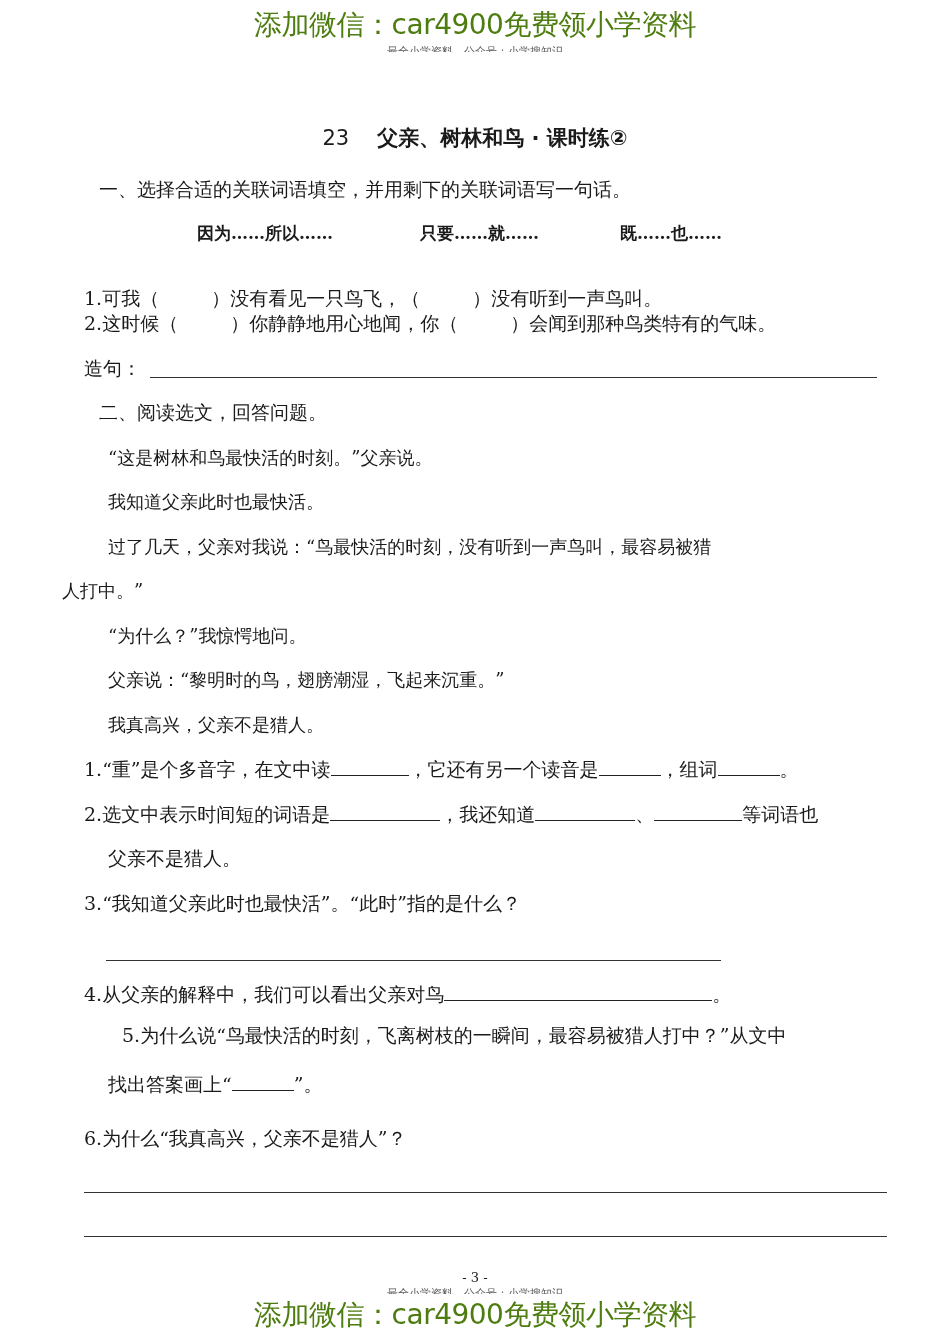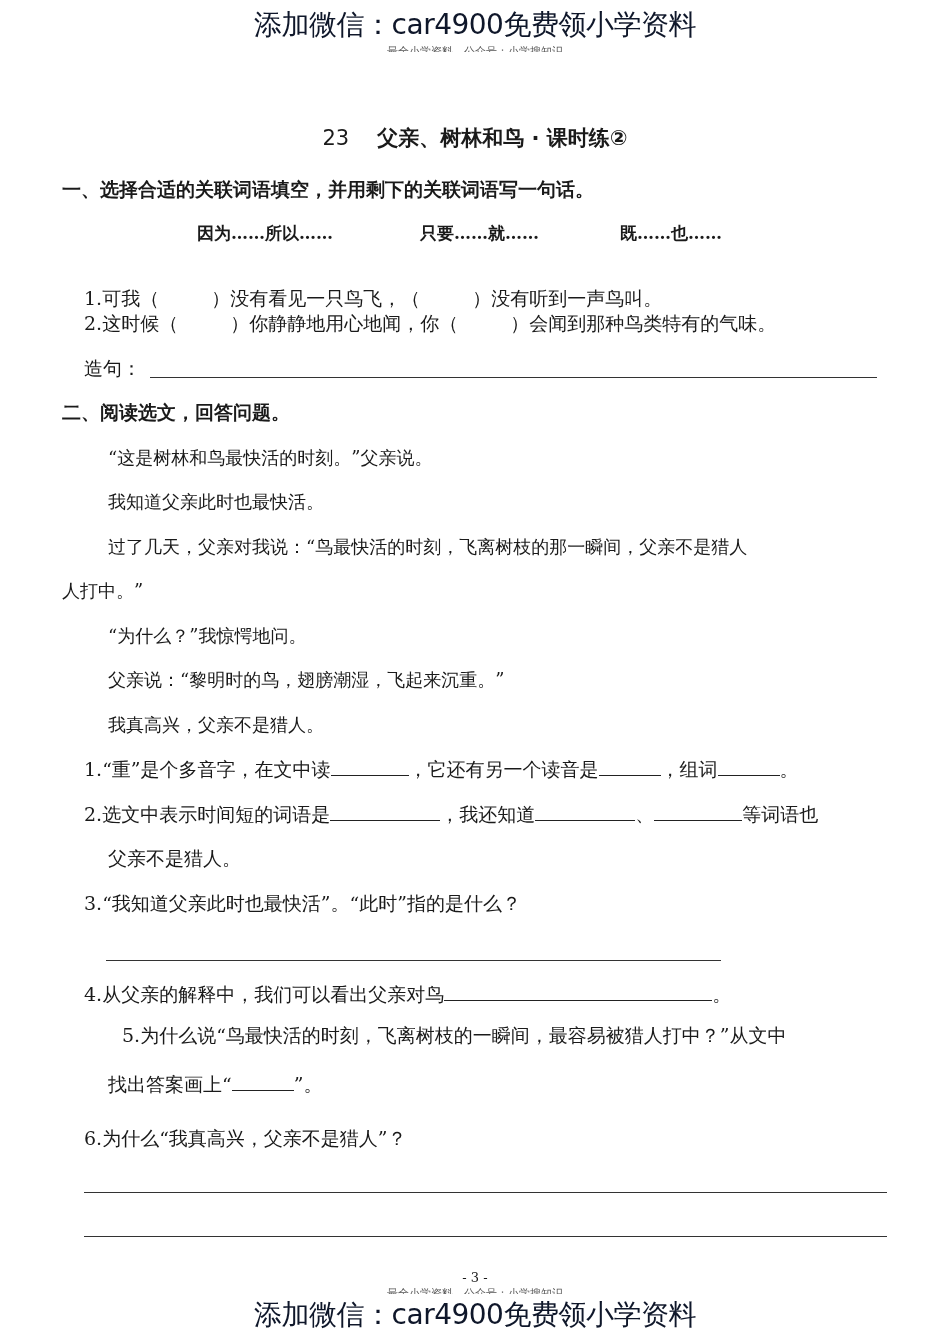--- a/index.html
+++ b/index.html
@@ -1,26 +1,26 @@
 <!DOCTYPE html>
 <html><head>
 <meta charset="utf-8">
 <style>
   html, body { margin: 0; padding: 0; background: #ffffff; }
   body { width: 950px; height: 1344px; position: relative; overflow: hidden;
          font-family: "DejaVu Serif", "Liberation Serif", serif; color: #1a1a1a; }
   .abs { position: absolute; white-space: nowrap; }
   .banner { font-family: "DejaVu Sans", "Liberation Sans", sans-serif; font-size: 28px;
-            color: #0f172a; left: 0; width: 950px; text-align: center; letter-spacing: -0.5px; }
+            color: #4d7c0f; left: 0; width: 950px; text-align: center; letter-spacing: -0.5px; }
   .faint { font-family: "DejaVu Sans", sans-serif; font-size: 11px; color: #555; left: 0; width: 950px;
            text-align: center; height: 8px; overflow: hidden; line-height: 16px; }
   .title { font-family: "DejaVu Sans", "Liberation Sans", sans-serif; font-size: 21px; left: 0; width: 950px; text-align: center; }
   .title .num { font-weight: normal; margin-right: 28px; }
   .title .txt { font-weight: bold; }
-  .sec { font-family: "DejaVu Sans", "Liberation Sans", sans-serif; font-weight: bold; font-size: 19px; }
+  .sec { font-family: "DejaVu Sans", "Liberation Sans", sans-serif; font-weight: normal; font-size: 19px; margin-left: 37px; }
   .conj { font-family: "DejaVu Serif", serif; font-weight: bold; font-size: 17px; }
   .line { font-size: 19px; }
   .kai { font-family: "DejaVu Serif", serif; font-size: 18px; }
   .blank { display: inline-block; border-bottom: 1.5px solid #222; height: 18px; vertical-align: baseline; }
   .paren { display: inline-block; }
   .hr { position: absolute; height: 0; border-top: 1.5px solid #333; }
   .pagenum { font-size: 13px; left: 0; width: 950px; text-align: center; }
 </style>
 </head>
 <body>
@@ -46,21 +46,21 @@
   <span>2.这时候（</span><span class="paren" style="width:52px;"></span><span>）你静静地用心地闻，你（</span><span class="paren" style="width:52px;"></span><span>）会闻到那种鸟类特有的气味。</span>
 </div>
 
 <div class="abs line" style="left:84px; top:356px;">造句：</div>
 <div class="hr" style="left:150px; width:727px; top:377px;"></div>
 
 <div class="abs sec" style="left:62px; top:400px;">二、阅读选文，回答问题。</div>
 
 <div class="abs kai" style="left:108px; top:446px;">“这是树林和鸟最快活的时刻。”父亲说。</div>
 <div class="abs kai" style="left:108px; top:490px;">我知道父亲此时也最快活。</div>
-<div class="abs kai" style="left:108px; top:535px;">过了几天，父亲对我说：“鸟最快活的时刻，飞离树枝的那一瞬间，父亲不是猎人</div>
+<div class="abs kai" style="left:108px; top:535px;">过了几天，父亲对我说：“鸟最快活的时刻，没有听到一声鸟叫，最容易被猎</div>
 <div class="abs kai" style="left:62px; top:579px;">人打中。”</div>
 <div class="abs kai" style="left:108px; top:624px;">“为什么？”我惊愕地问。</div>
 <div class="abs kai" style="left:108px; top:668px;">父亲说：“黎明时的鸟，翅膀潮湿，飞起来沉重。”</div>
 <div class="abs kai" style="left:108px; top:713px;">我真高兴，父亲不是猎人。</div>
 
 <div class="abs line" style="left:84px; top:757px;">
   <span>1.“重”是个多音字，在文中读</span><span class="blank" style="width:78px;"></span><span>，它还有另一个读音是</span><span class="blank" style="width:62px;"></span><span>，组词</span><span class="blank" style="width:62px;"></span><span>。</span>
 </div>
 
 <div class="abs line" style="left:84px; top:802px;">

